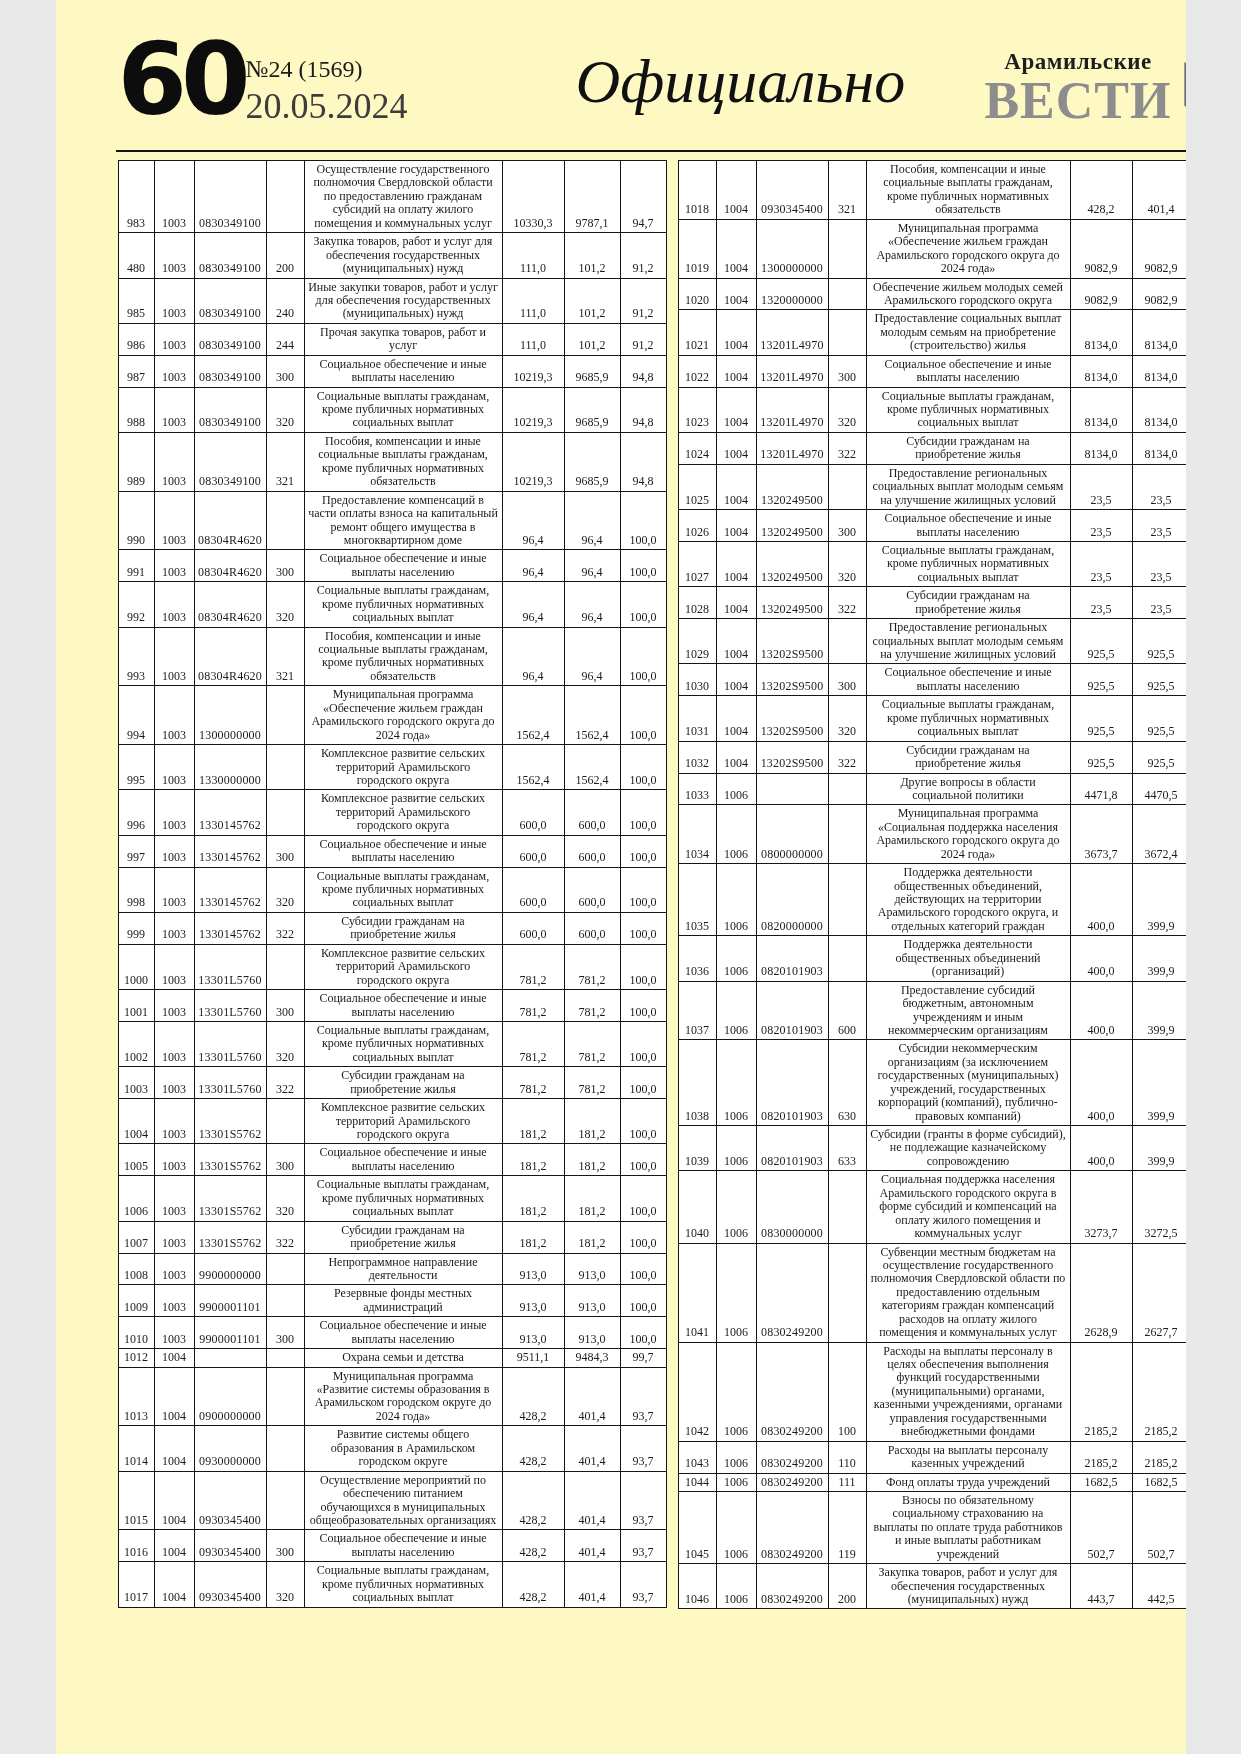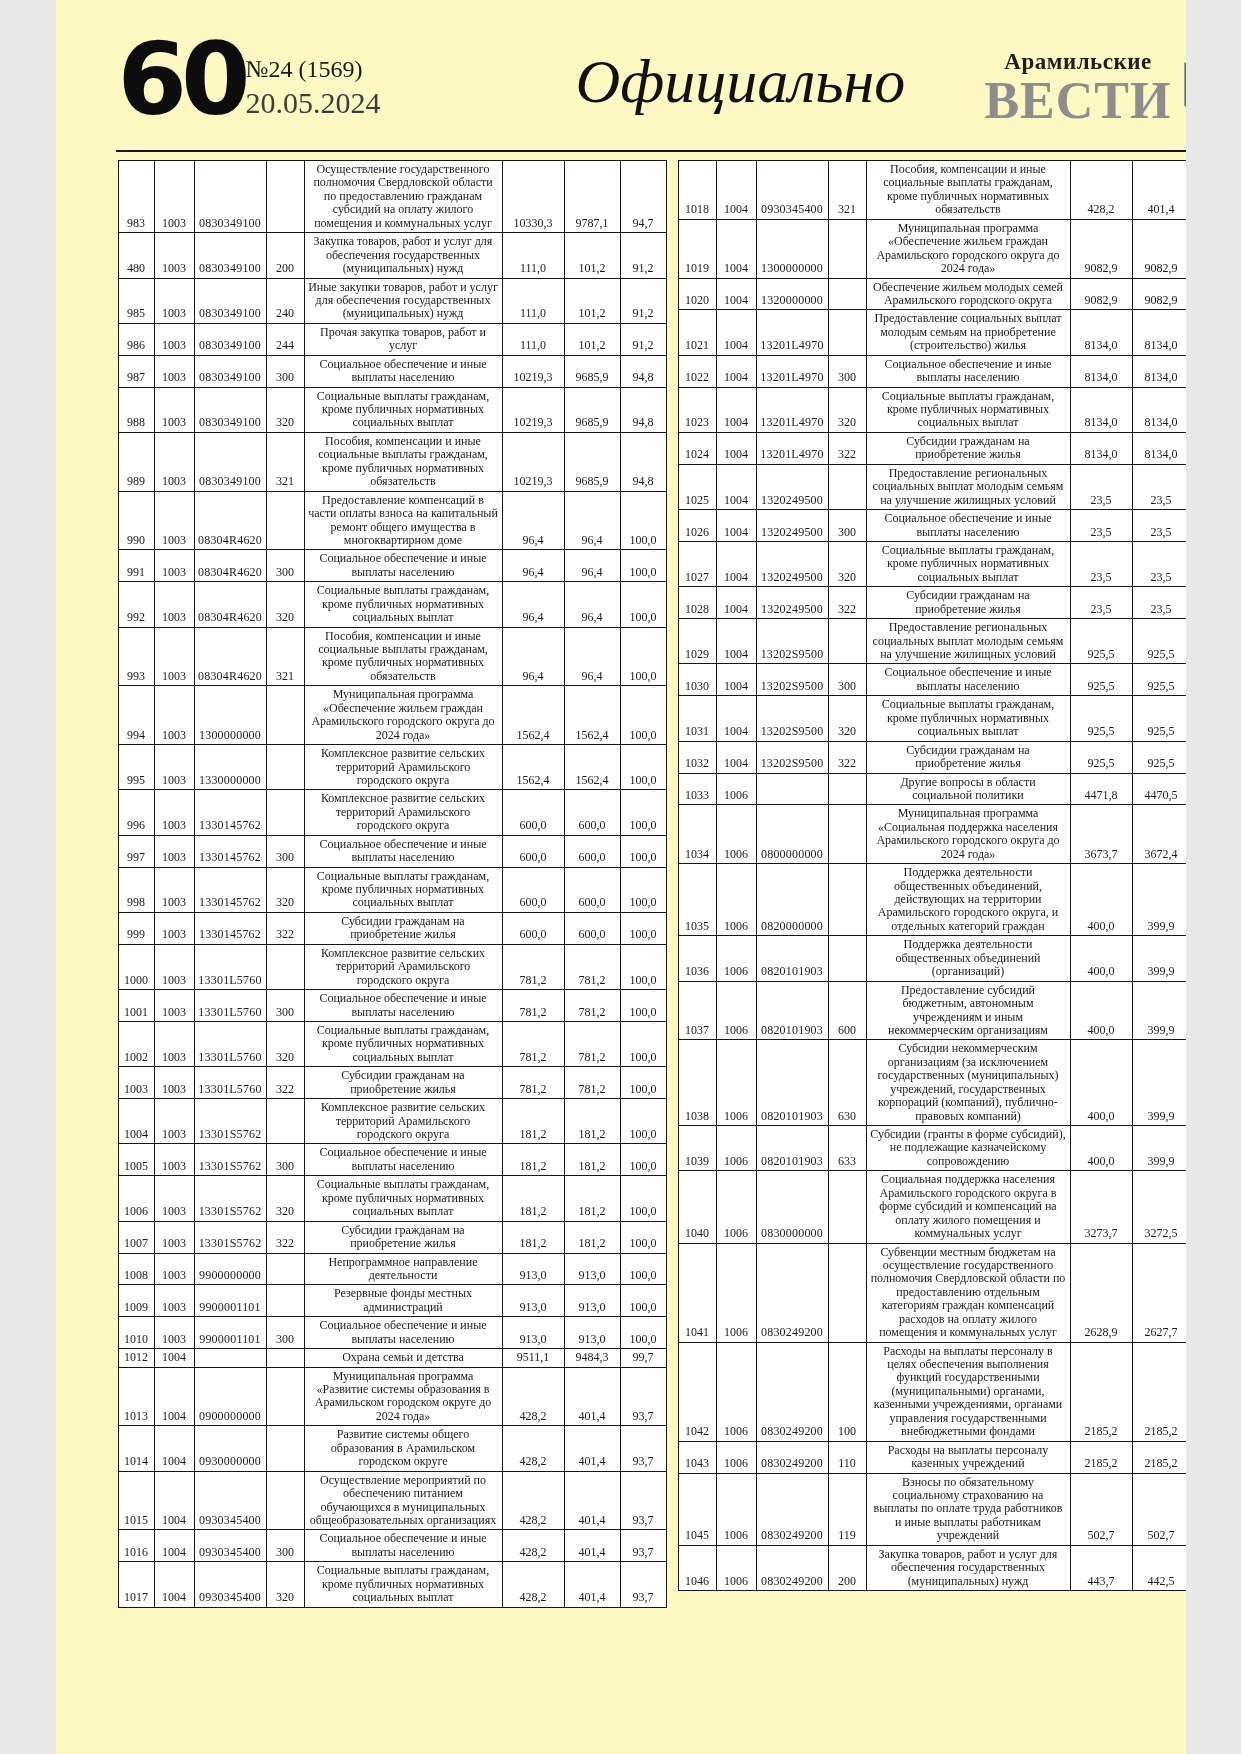--- a/index.html
+++ b/index.html
@@ -4,21 +4,21 @@
 <style>
   html,body{margin:0;padding:0;background:#e8e8e8;}
   .page{position:relative;width:1130px;height:1754px;background:#fef9c3;margin:0 auto;
         font-family:"Liberation Serif",serif;color:#1b1b1b;overflow:hidden;}
   
   .header{position:absolute;top:44px;left:62px;width:1120px;height:100px;}
   .pageno{position:absolute;left:0;top:-14px;font-family:"DejaVu Sans",sans-serif;
           font-weight:bold;font-size:100px;line-height:1;letter-spacing:-6px;color:#0d0d0d;}
   .issue-block{position:absolute;left:128px;top:10px;line-height:1.25;}
   .issue{font-size:24px;color:#1b1b1b;}
-  .date{font-size:30px;color:#3d3d3d;text-align:right;}
+  .date{font-size:36px;color:#3d3d3d;text-align:right;}
   .section-title{position:absolute;left:458px;top:2px;font-style:italic;font-size:62px;
                  font-family:"Liberation Serif",serif;color:#111;}
   .brand{position:absolute;right:66px;top:6px;text-align:center;
          font-family:Liberation Serif, serif;line-height:1;}
   .brand-top{font-size:23px;font-weight:bold;color:#1e1e1e;letter-spacing:0.5px;}
   .brand-main{font-size:52px;font-weight:bold;color:#8d8d8d;letter-spacing:1px;margin-top:2px;}
   .emblem{position:absolute;right:0;top:2px;width:56px;height:88px;}
   .rule{position:absolute;top:150px;left:60px;width:1122px;border-top:2px solid #141414;}
   
   table.budget{border-collapse:collapse;table-layout:fixed;position:absolute;top:160px;
@@ -681,20 +681,30 @@
           <td class="c-num">1043</td>
           <td class="c-sec">1006</td>
           <td class="c-code">0830249200</td>
           <td class="c-vr">110</td>
           <td class="c-name">Расходы на выплаты персоналу казенных учреждений</td>
           <td class="c-val">2185,2</td>
           <td class="c-val">2185,2</td>
           <td class="c-pct">100,0</td>
         </tr>
         <tr>
+          <td class="c-num">1044</td>
+          <td class="c-sec">1006</td>
+          <td class="c-code">0830249200</td>
+          <td class="c-vr">111</td>
+          <td class="c-name">Фонд оплаты труда учреждений</td>
+          <td class="c-val">1682,5</td>
+          <td class="c-val">1682,5</td>
+          <td class="c-pct">100,0</td>
+        </tr>
+        <tr>
           <td class="c-num">1045</td>
           <td class="c-sec">1006</td>
           <td class="c-code">0830249200</td>
           <td class="c-vr">119</td>
           <td class="c-name">Взносы по обязательному социальному страхованию на выплаты по оплате труда работников и иные выплаты работникам учреждений</td>
           <td class="c-val">502,7</td>
           <td class="c-val">502,7</td>
           <td class="c-pct">100,0</td>
         </tr>
         <tr>

